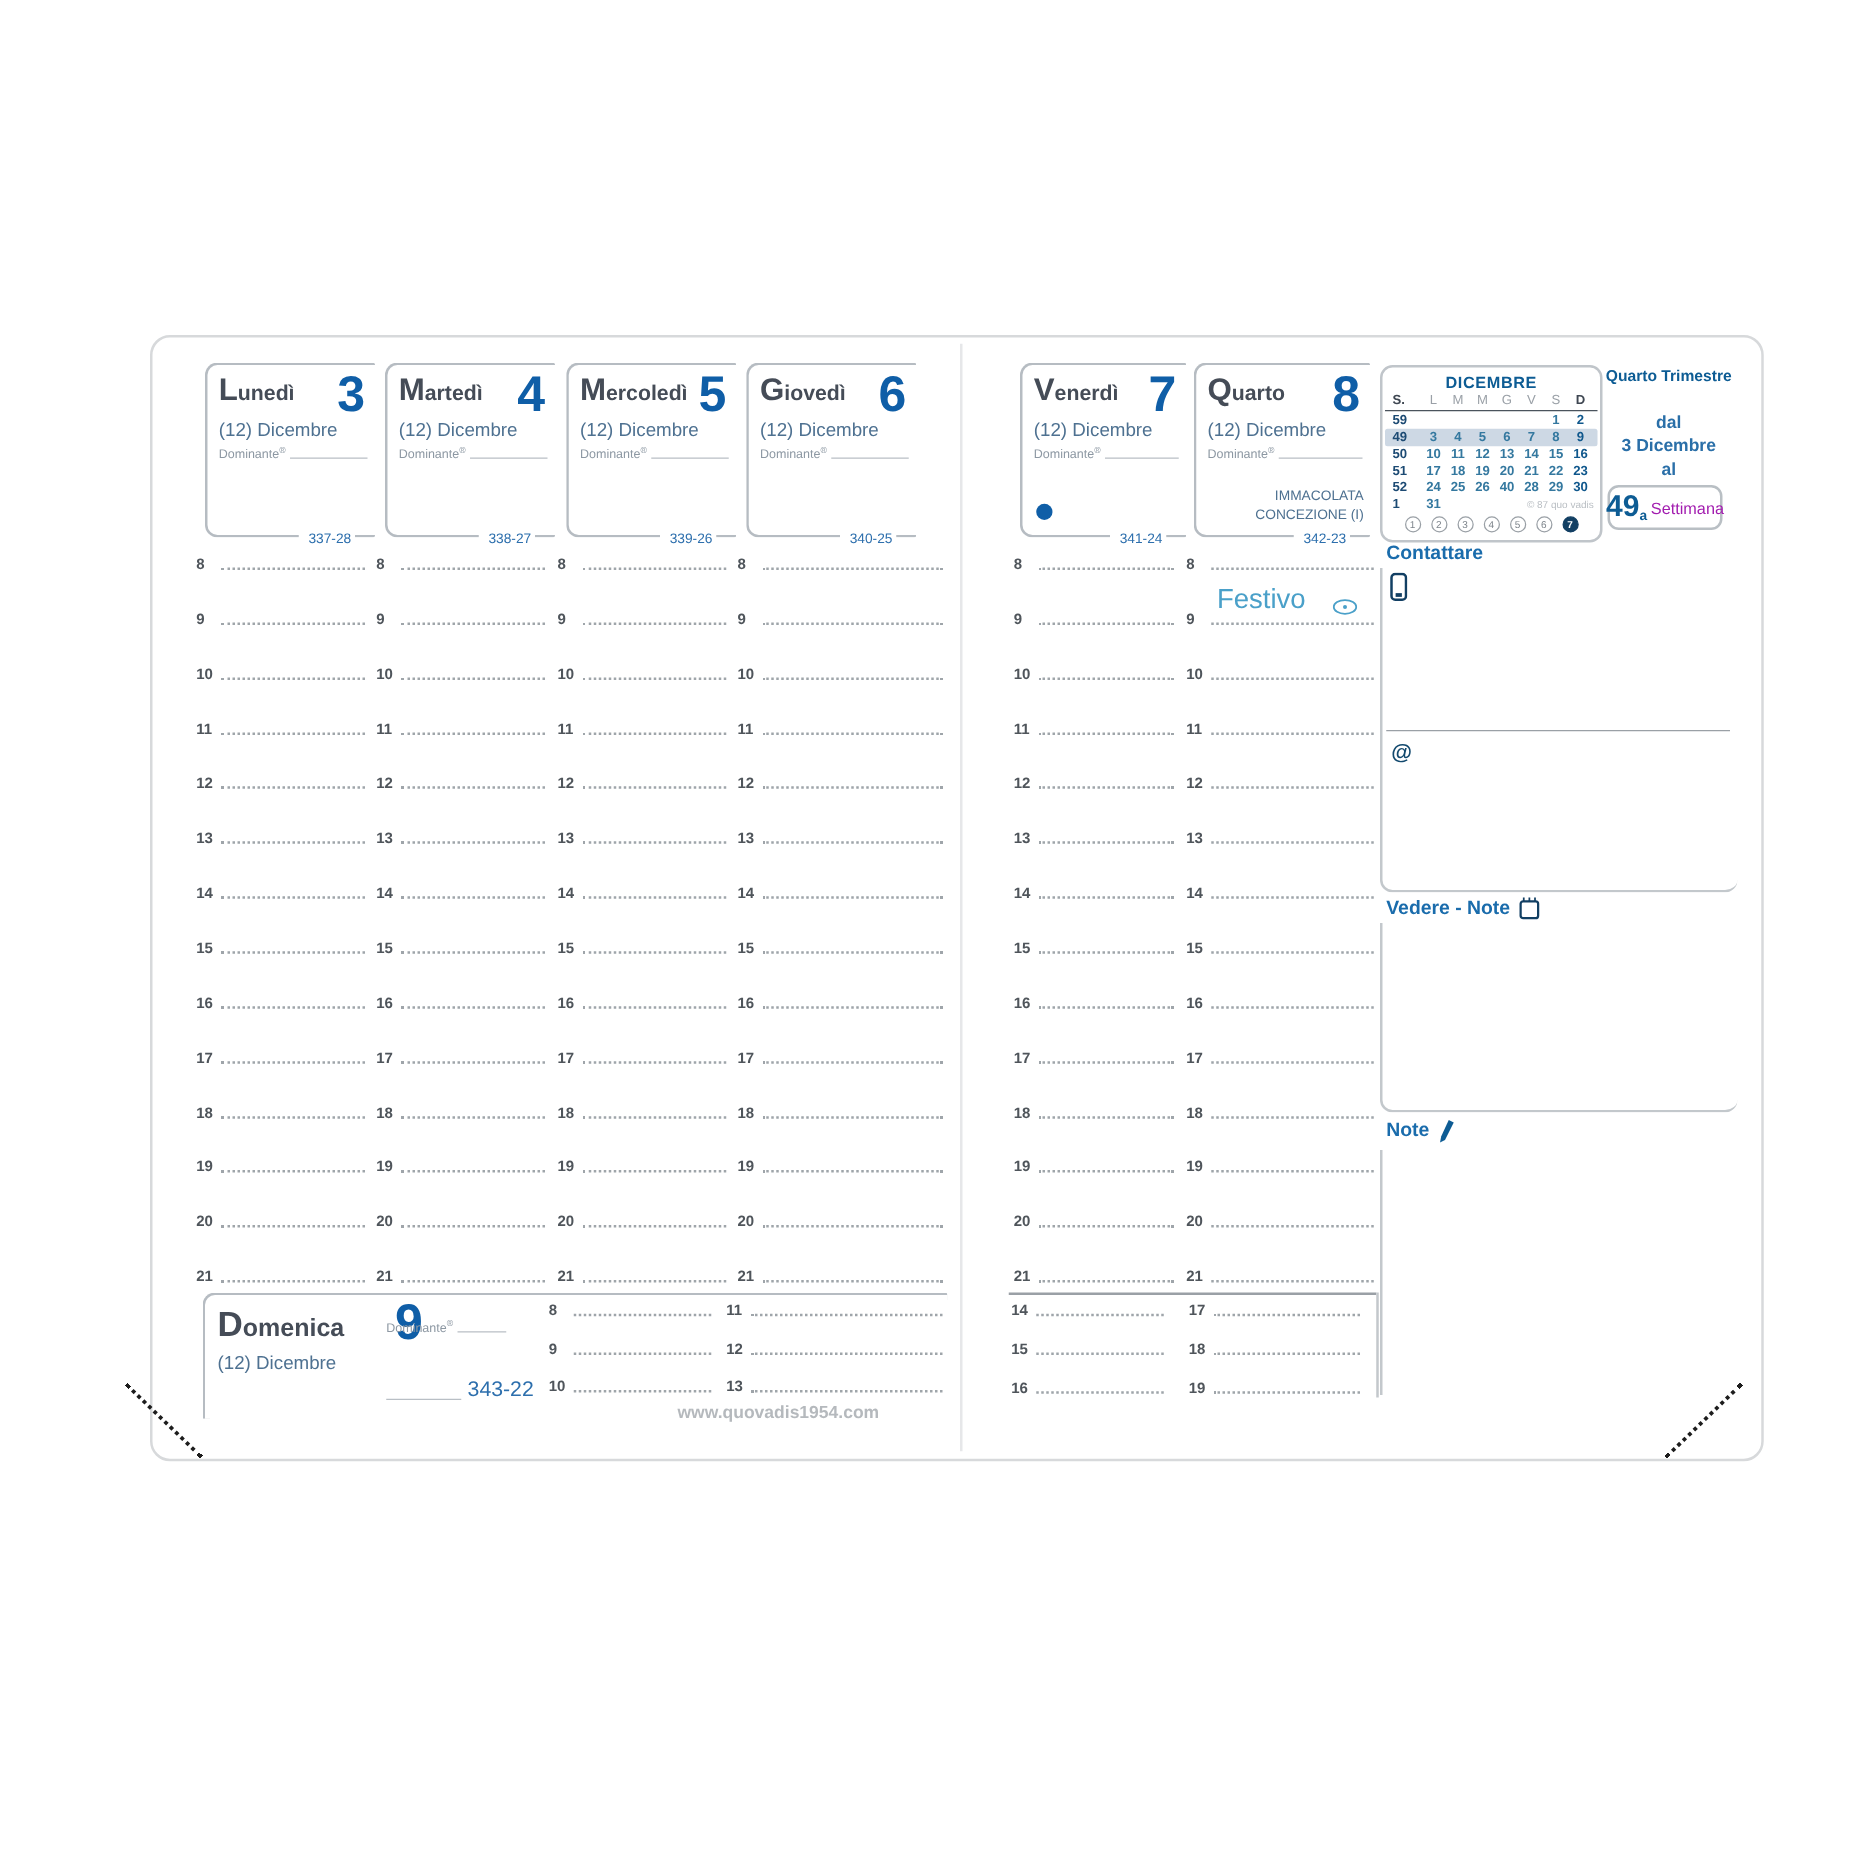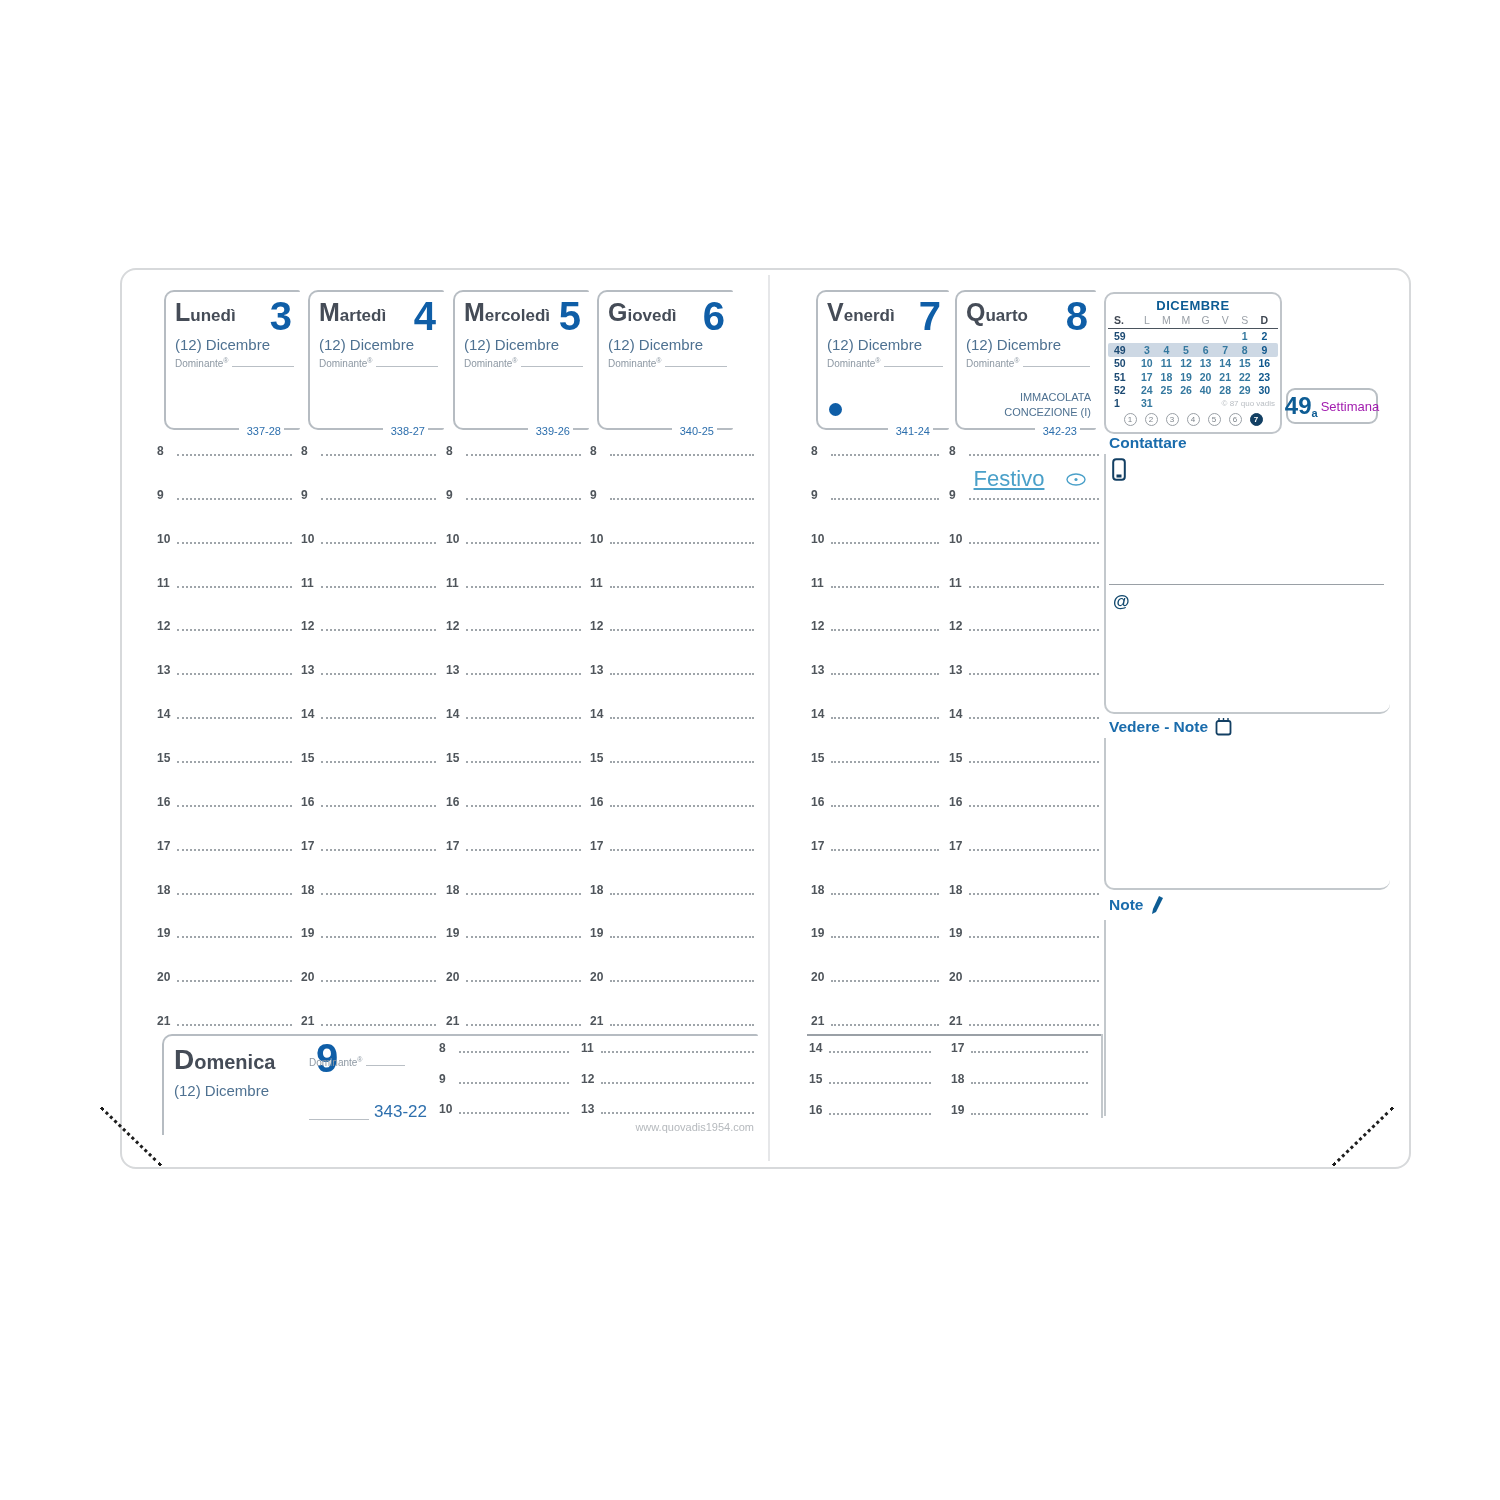--- a/index.html
+++ b/index.html
@@ -26,34 +26,34 @@
   .holiday{position:absolute;right:5px;bottom:9px;width:112px;text-align:right;font-size:11px;line-height:1.3;color:#4e7191;}
 
   
   .grid-layer{position:absolute;inset:0;pointer-events:none;}
   .dotrow{position:absolute;display:flex;align-items:flex-end;height:14px;pointer-events:auto;}
   .hlbl{font-size:12px;font-weight:700;color:#4f555b;line-height:1;padding-right:5px;min-width:15px;}
   .dots{flex:1;border-bottom:2px dotted #9fa5aa;margin-bottom:1px;}
 
   
   .festivo{position:absolute;left:833px;top:196px;width:150px;text-align:center;font-size:22px;color:#4aa0c9;
-           display:flex;align-items:center;justify-content:center;gap:22px;text-decoration:underline;}
+           display:flex;align-items:flex-end;justify-content:center;gap:22px;}
 
   
   .sunbox{position:absolute;left:40px;top:764px;width:596px;height:101px;
           border-left:2px solid #b6bcc2;border-top:2px solid #b6bcc2;border-radius:10px 2px 0 0;box-sizing:border-box;background:#fff;}
   .sun-name{position:absolute;left:10px;top:8px;font-size:20px;font-weight:700;color:#454c57;}
   .sun-name::first-letter{font-size:28px;}
   .sun-num{position:absolute;left:152px;top:2px;font-size:40px;font-weight:700;color:#0f5ea7;line-height:1;}
   .sun-month{position:absolute;left:10px;top:46px;font-size:15px;color:#4e7191;}
   .sun-domrow{position:absolute;left:145px;top:16px;width:96px;}
   .sun-footrow{position:absolute;left:145px;top:66px;width:118px;display:flex;align-items:flex-end;}
   .sun-footrow .line{flex:1;border-bottom:1.2px solid #b9bfc5;margin-bottom:2px;}
   .sun-footrow .num{font-size:17px;color:#2d6fad;padding-left:5px;}
-  .website{position:absolute;left:420px;top:851px;width:212px;text-align:right;font-size:11px;color:#b5b9bd;}
+  .website{position:absolute;left:420px;top:851px;width:212px;text-align:left;font-size:14px;color:#b5b9bd;font-weight:bold;}
 
   
   .sep-h{position:absolute;left:685px;top:764px;width:294px;height:0;border-top:2px solid #9aa0a6;}
   .sep-v{position:absolute;left:979px;top:764px;width:0;height:84px;border-left:2px solid #c3c8cc;}
 
   
   .calbox{position:absolute;left:982px;top:22px;width:178px;height:142px;border:2px solid #c0c5ca;border-radius:10px;
           box-sizing:border-box;padding:2px 2px 0 2px;background:#fff;}
   .cal-month{text-align:center;font-size:13px;font-weight:700;color:#0d5c94;letter-spacing:0.5px;margin-top:2px;}
   .cal-row{display:grid;grid-template-columns:26px repeat(7,19.6px);height:13.4px;align-items:center;padding-left:3px;position:relative;}
@@ -670,20 +670,29 @@
         <span class="circ">1</span>
         <span class="circ">2</span>
         <span class="circ">3</span>
         <span class="circ">4</span>
         <span class="circ">5</span>
         <span class="circ">6</span>
         <span class="circ active">7</span>
       </div>
   </div>
 
+  <div class="quarter">
+    <div class="q-title">Quarto Trimestre</div>
+    <div class="q-range">
+      <div>dal</div>
+      <div>3 Dicembre</div>
+      <div>al</div>
+      <div>9 Dicembre</div>
+    </div>
+  </div>
   <div class="week-badge">
     <span class="wb-num">49</span>
     <span class="wb-suf">a</span>
     <span class="wb-lbl">Settimana</span>
   </div>
 
   <div class="sec-title" style="left:987px;top:164px">
     <span>Contattare</span>
   </div>
   <div class="contact-box">

